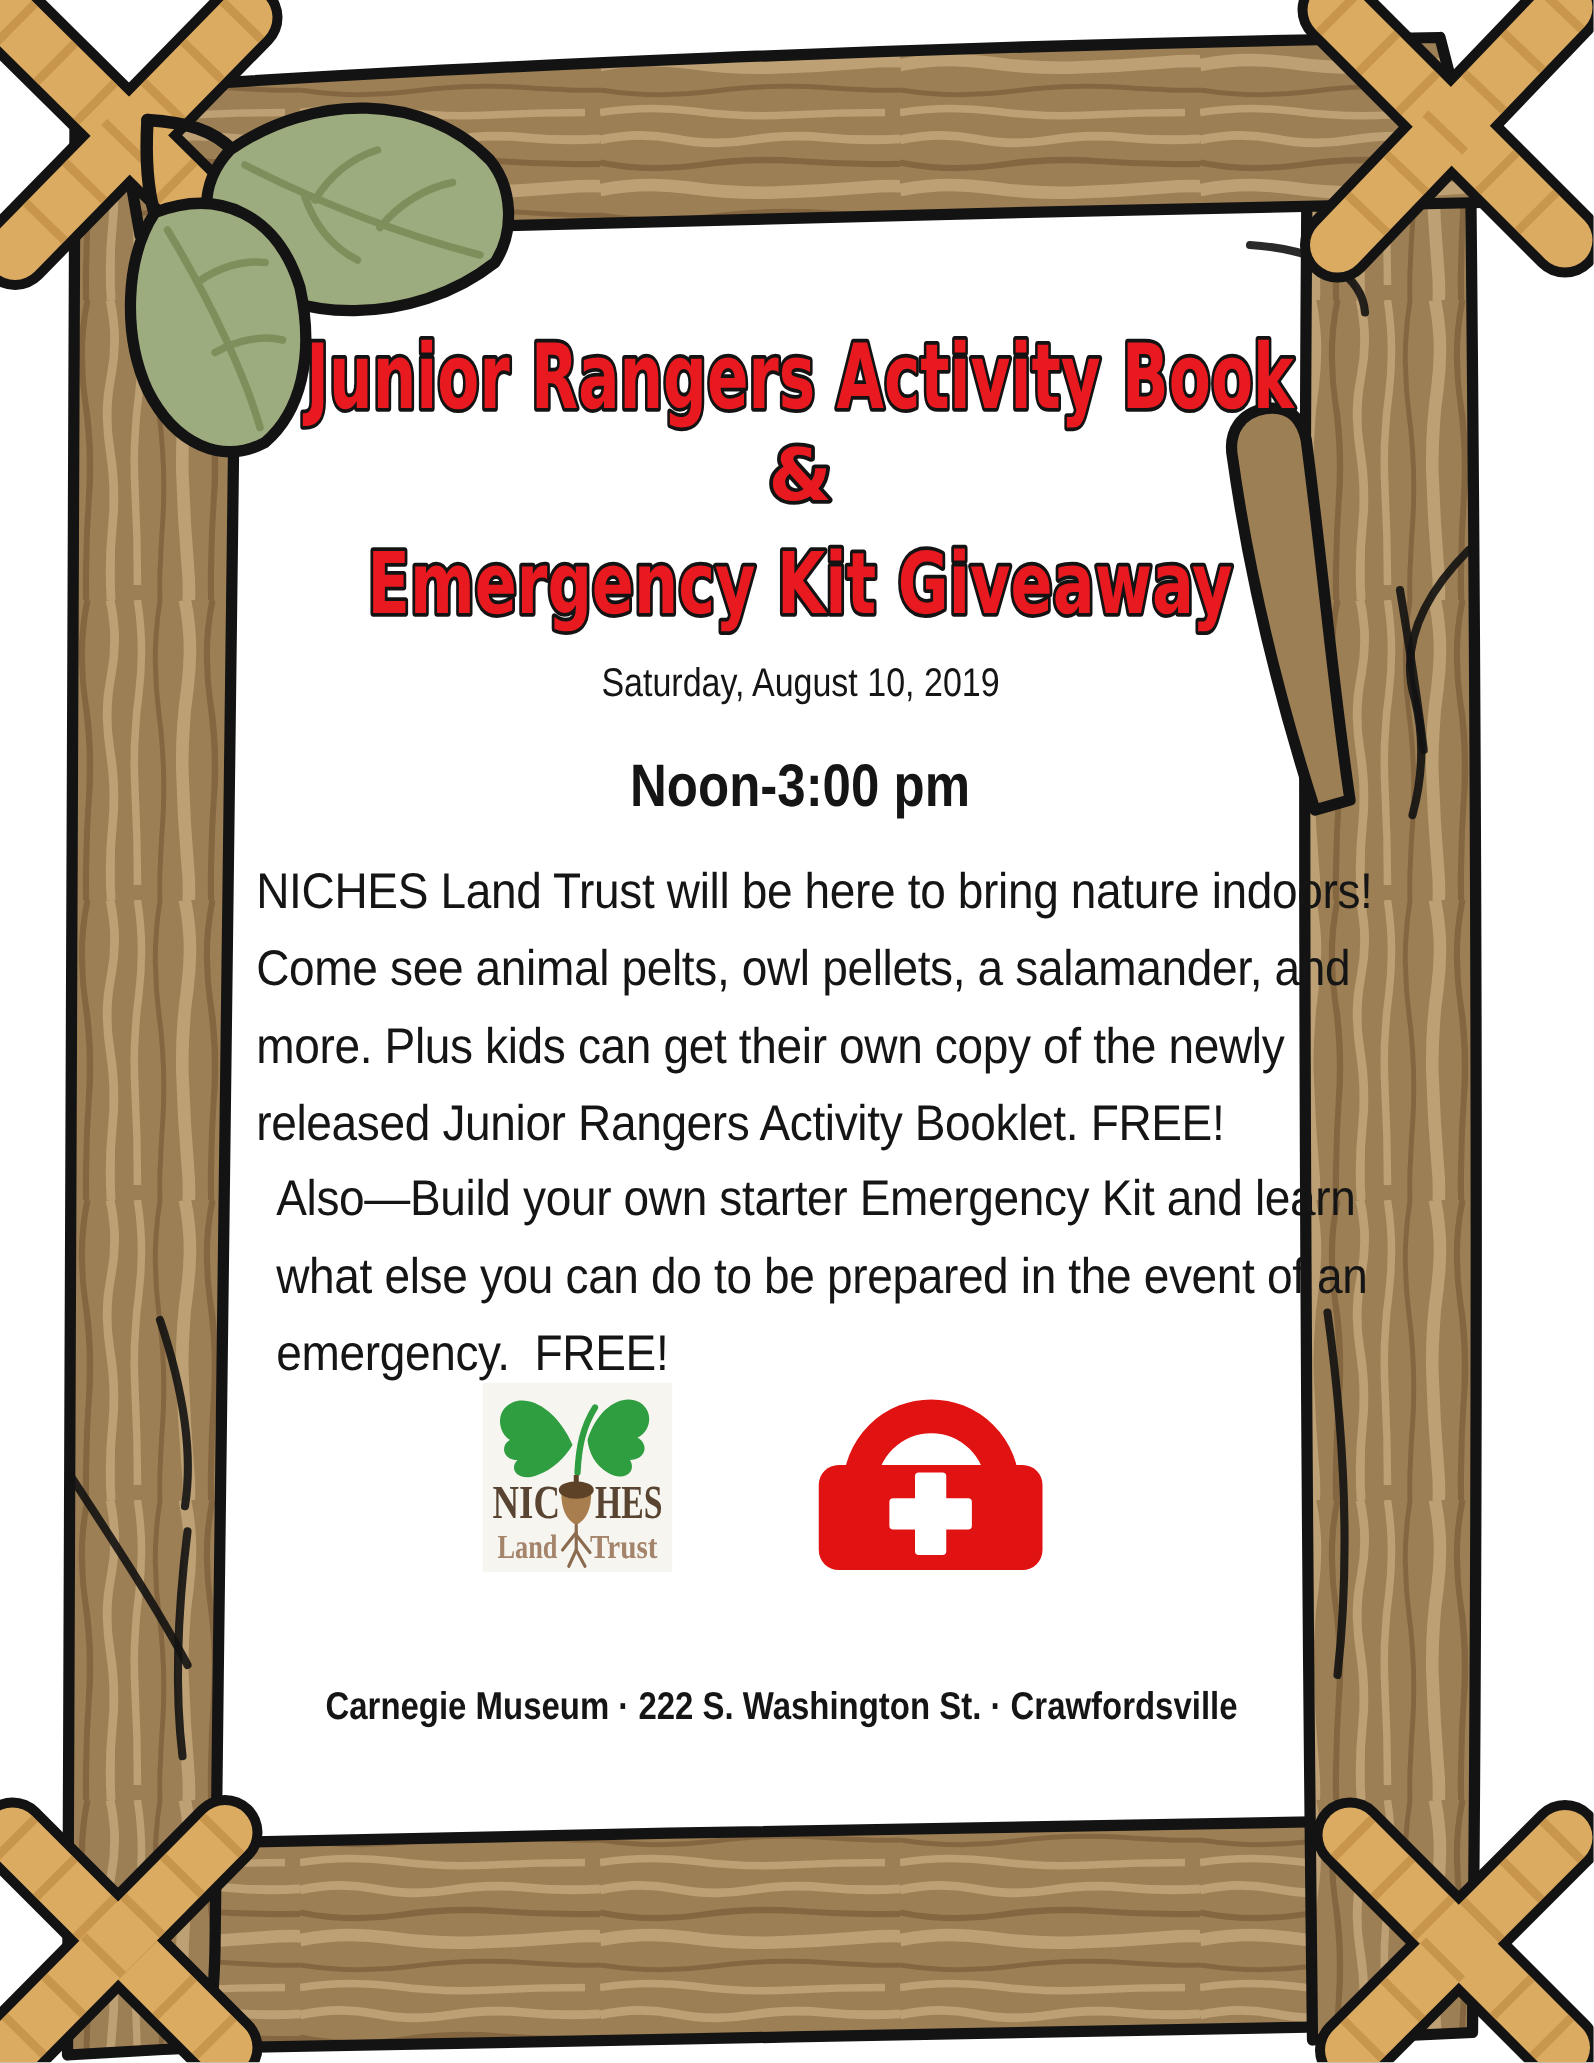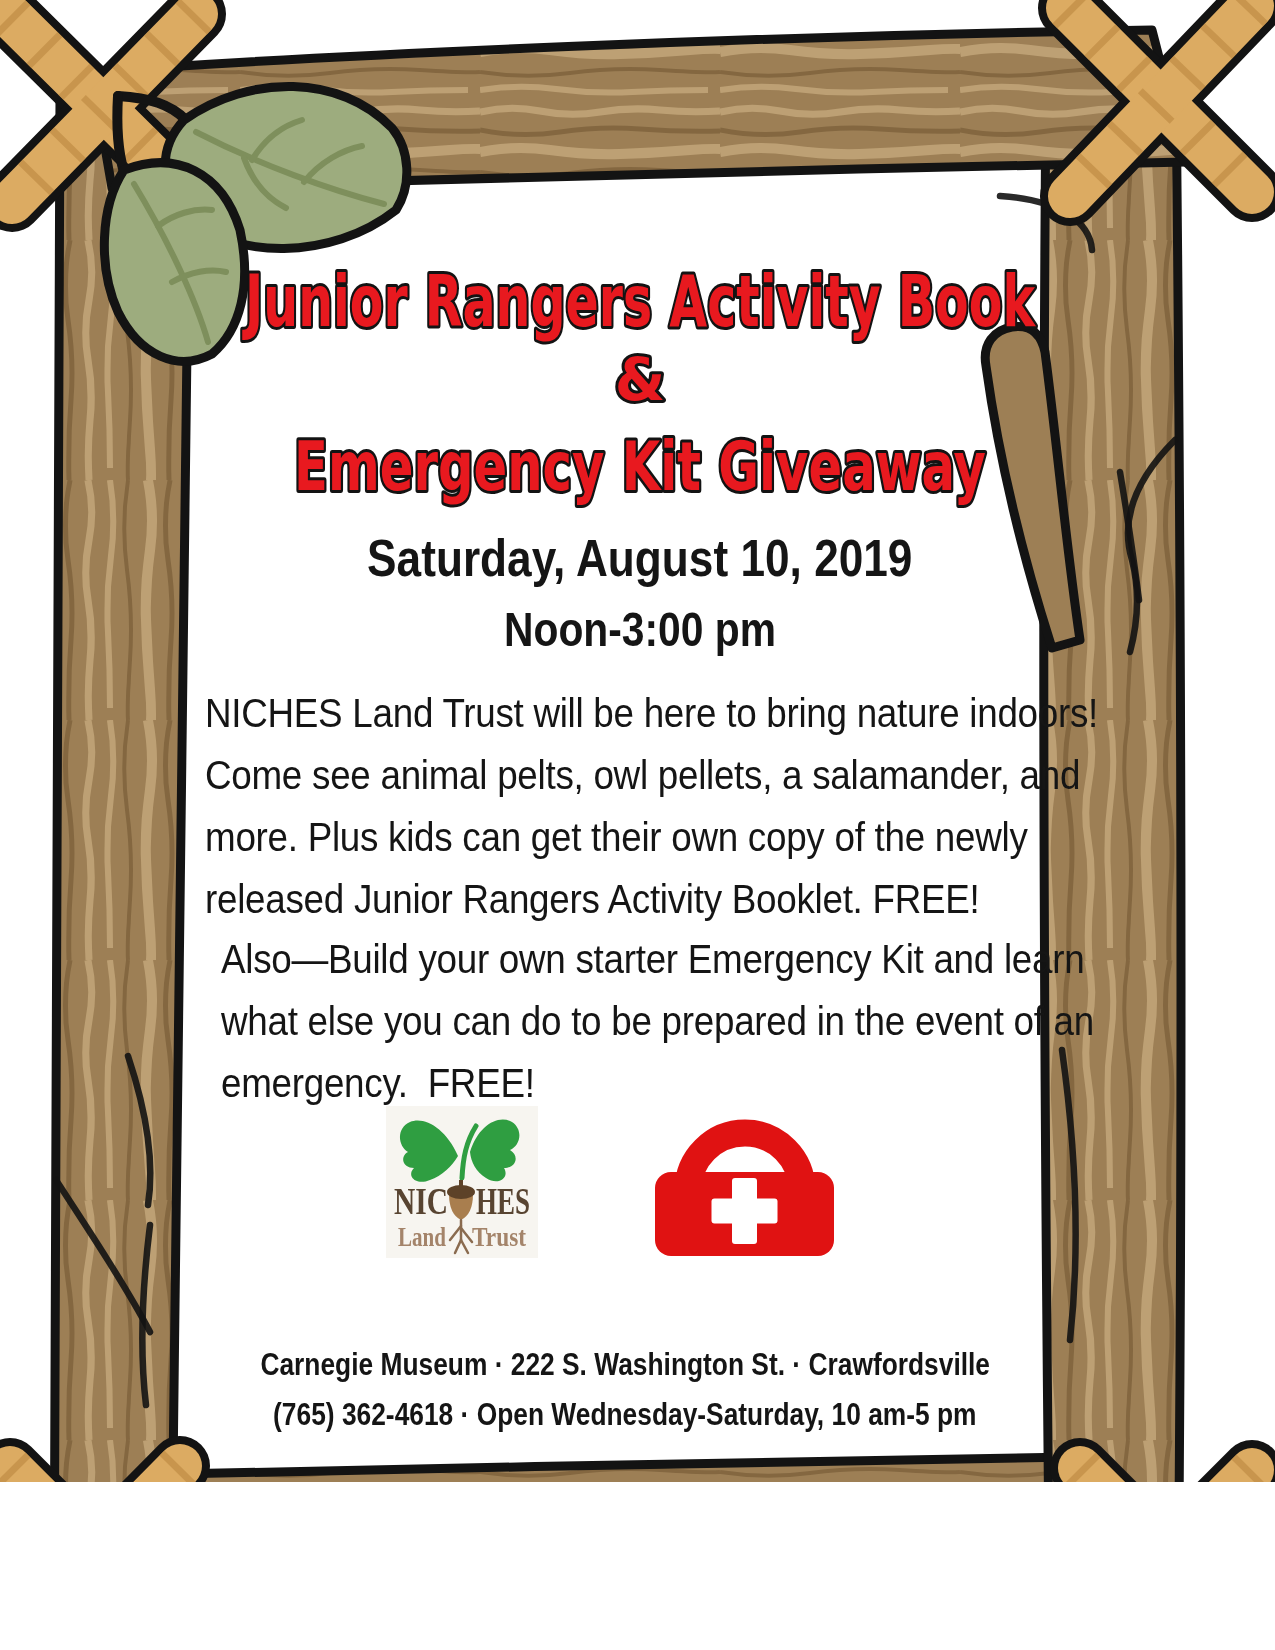--- a/index.html
+++ b/index.html
@@ -1,17 +1,17 @@
 <!DOCTYPE html>
 <html style="--title-red: #e8191f; --text-black: #151515; --background: #ffffff; --outline-black: #131313; --wood-base: #9d7f55; --wood-light: #c6a97c; --wood-dark: #6e5430; --rope-tan: #dcab62; --rope-dark: #b5813a; --leaf-green: #9dac7e; --leaf-vein: #7e8f5c; --logo-brown: #584431; --logo-tan: #a4846a; --logo-green: #2f9e41; --logo-acorn: #a97e4e; --first-aid-red: #e01212;"><head>
 <meta charset="utf-8">
 <style>
   html,body{margin:0;padding:0;background:#fff;}
   .page{
-    position:relative;width:1275px;height:1482px;overflow:hidden;
+    position:relative;width:1275px;height:1650px;overflow:hidden;
     background:var(--background,#fff);
     font-family:"Liberation Sans",sans-serif;
   }
   
   .frame-svg{position:absolute;left:0;top:0;}
   .log{stroke:var(--outline-black,#111);stroke-width:9;stroke-linejoin:round;}
   .wood-base{fill:var(--wood-base,#9d7f55);}
   .wood-solid{fill:var(--wood-base,#9d7f55);}
   .streak-l{stroke:var(--wood-light,#c6a97c);fill:none;opacity:.8;}
   .streak-d{stroke:var(--wood-dark,#6e5430);fill:none;opacity:.55;}
@@ -24,21 +24,21 @@
   .leaf-stem{stroke:var(--outline-black,#111);stroke-width:10;fill:none;stroke-linecap:round;}
   
   .title-svg{position:absolute;left:195px;top:238px;}
   .title-line{
     fill:var(--title-red,#e8191f);stroke:var(--outline-black,#111);stroke-width:6px;
     paint-order:stroke;stroke-linejoin:round;
     font-family:"DejaVu Sans",sans-serif;font-weight:bold;text-anchor:middle;
   }
   
   .centered-block{position:absolute;left:195px;width:890px;text-align:center;color:var(--text-black,#151515);}
-  .event-date{top:528px;font-size:52px;font-weight:bold;line-height:60px;}
+  .event-date{top:516px;font-size:32px;font-weight:normal;line-height:60px;}
   .event-time{top:600px;font-size:48px;font-weight:bold;line-height:60px;}
   .squeeze{display:inline-block;transform:scaleX(.85);transform-origin:50% 50%;white-space:nowrap;}
   .body-para{position:absolute;left:205px;color:var(--text-black,#151515);font-size:40px;letter-spacing:-.3px;}
   .body-para .body-line{line-height:62px;white-space:pre;transform:scaleX(.92);transform-origin:0 50%;}
   .para-1{top:682px;}
   .para-2{top:928px;margin-left:16px;}
   .footer-block{position:absolute;left:195px;top:1340px;width:860px;text-align:center;
     color:var(--text-black,#151515);font-size:31px;font-weight:bold;line-height:50px;}
   
   .niches-logo{position:absolute;left:386px;top:1106px;}
@@ -201,18 +201,15 @@
     <path class="fa-handle" d="M36,80 A57,57 0 0 1 150,80"></path>
     <rect class="fa-red" x="3" y="62" width="179" height="84" rx="16"></rect>
     <rect x="80" y="68" width="25" height="66" rx="3" fill="#fff"></rect>
     <rect x="59.5" y="88.5" width="66" height="25" rx="3" fill="#fff"></rect>
   </svg>
 
   <div class="footer-block">
     <div>
       <span class="squeeze">Carnegie Museum · 222 S. Washington St. · Crawfordsville</span>
     </div>
-    <div>
-      <span class="squeeze">(765) 362-4618 · Open Wednesday-Saturday, 10 am-5 pm</span>
-    </div>
   </div>
 
 </div>
 
 </body></html>

